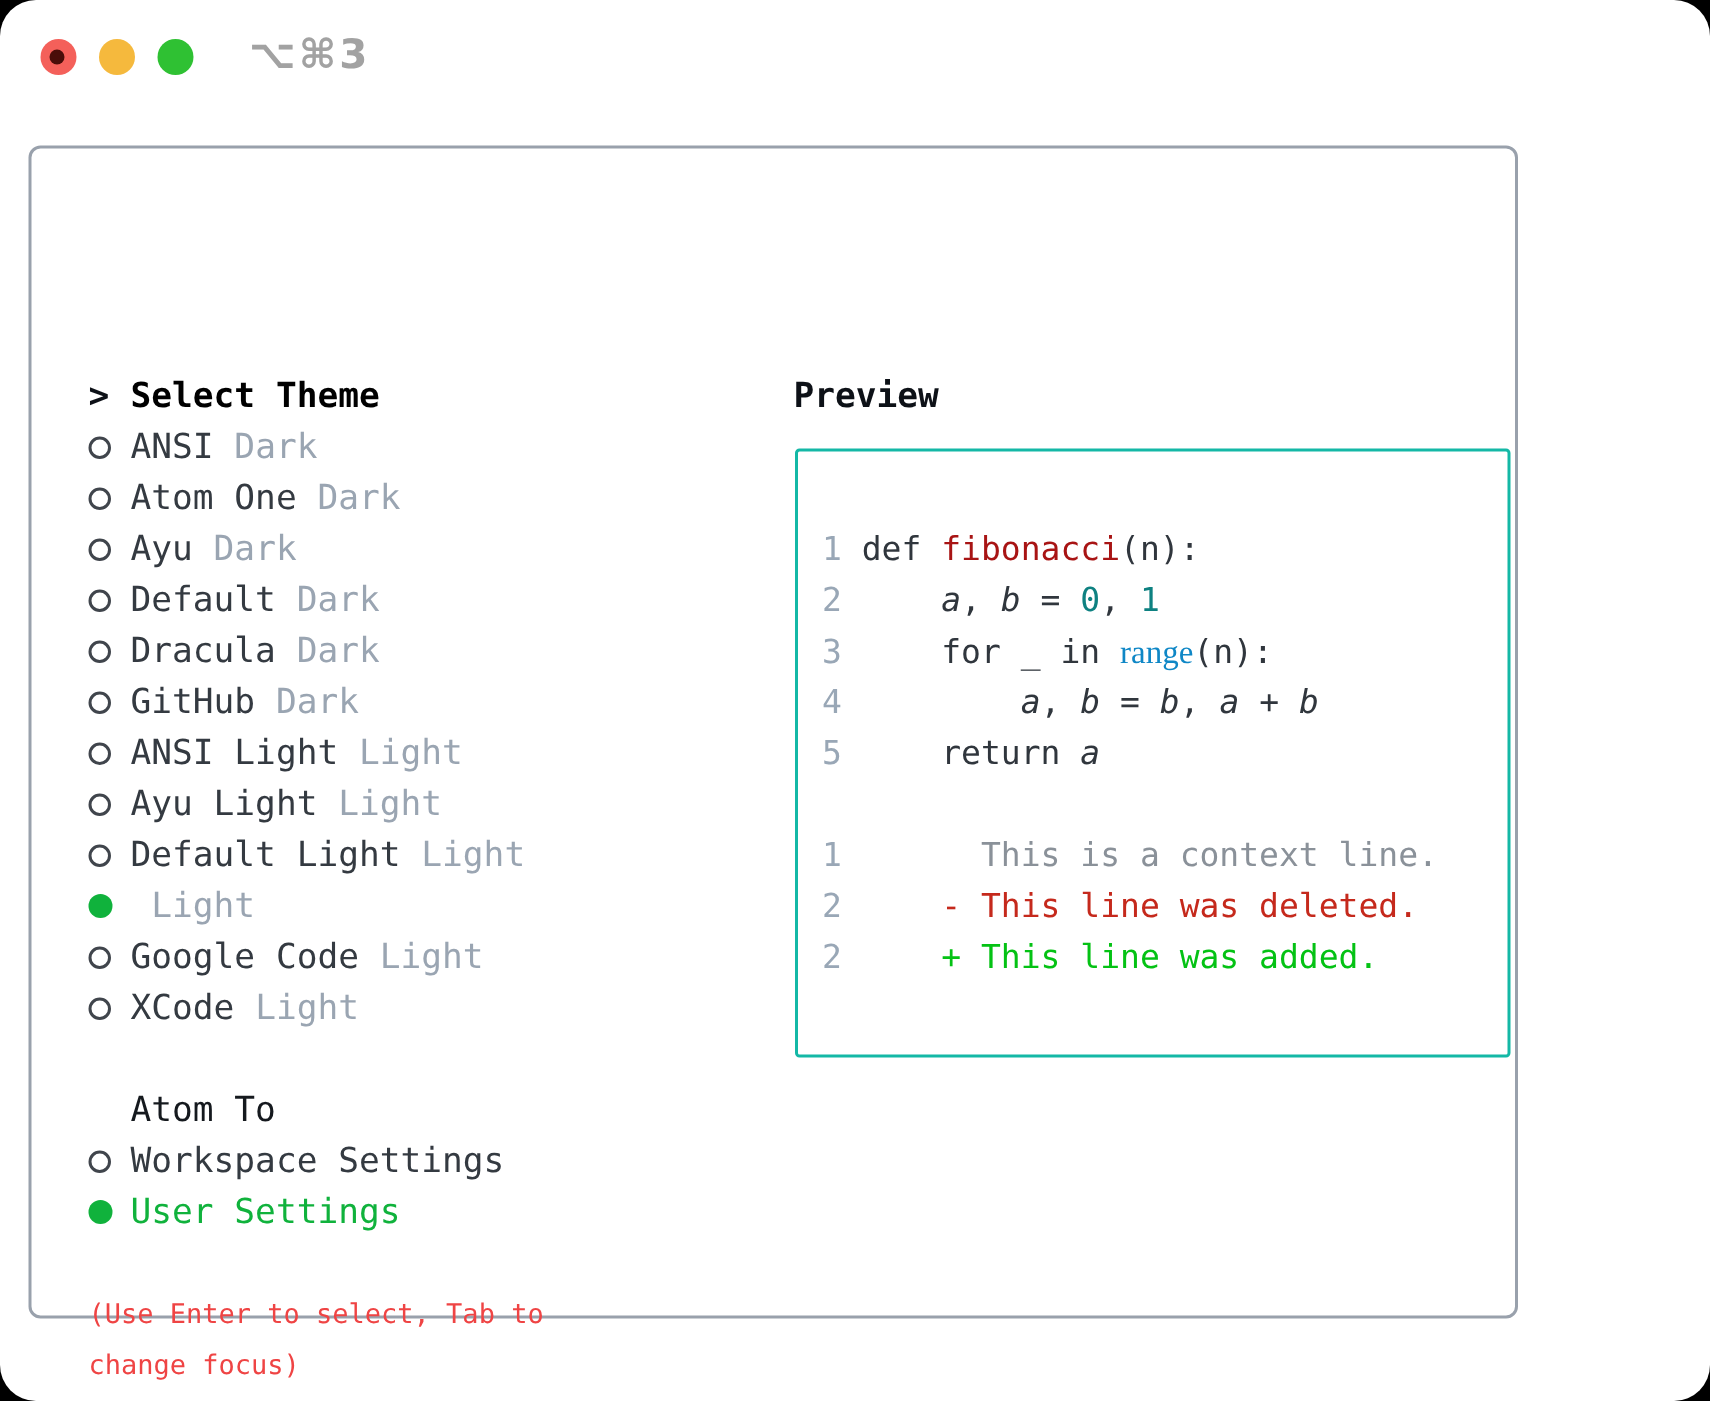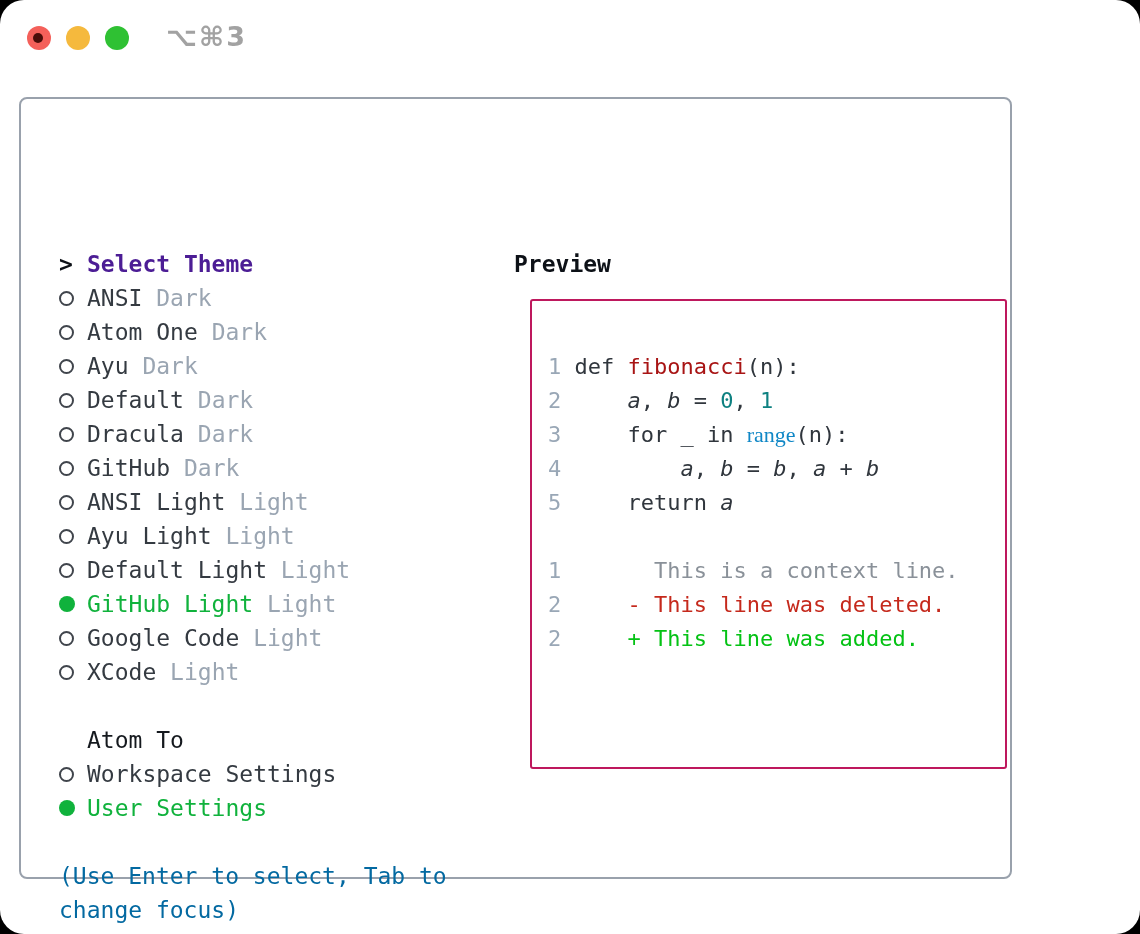--- a/index.html
+++ b/index.html
@@ -24,35 +24,35 @@
     position:absolute;left:19px;top:97px;width:993px;height:782px;
     border:2px solid #99a1ac;border-radius:8px;box-sizing:border-box;background:#fff;
   }
   
   .left-col{position:absolute;left:38px;top:148px;width:440px;}
   .row{height:34px;display:flex;align-items:center;font-size:23px;white-space:pre;}
   .mark{flex:0 0 28px;width:28px;display:flex;align-items:center;}
   .radio{width:15px;height:15px;border:2px solid #40454c;border-radius:50%;box-sizing:border-box;}
   .radio.sel{width:16px;height:16px;border:none;background:#10b23c;}
   .hdr-mark{font-weight:bold;color:#0d1117;}
-  .hdr-label{font-weight:bold;color:#4c1d95;}
+  .hdr-label{font-weight:bold;color:#000000;}
   .name{color:#343a41;}
   .name.sel{color:#10b23c;}
   .tag{color:#9aa5b2;}
   .apply-label{color:#15191e;}
-  .help-row{height:34px;display:flex;align-items:center;font-size:23px;color:#0369a1;white-space:pre;}
+  .help-row{height:34px;display:flex;align-items:center;font-size:18px;color:#ef4444;white-space:pre;}
   .spacer{height:34px;}
   
   .preview-title{
-    position:absolute;left:493px;top:148px;height:34px;display:flex;align-items:center;
+    position:absolute;left:508px;top:148px;height:34px;display:flex;align-items:center;
     font-size:23px;font-weight:bold;color:#0d1117;
   }
   .preview-box{
-    position:absolute;left:509px;top:200px;width:477px;height:470px;
-    border:2px solid #be185d;border-radius:3px;box-sizing:border-box;background:#fff;
+    position:absolute;left:509px;top:200px;width:477px;height:406px;
+    border:2px solid #14b8a6;border-radius:3px;box-sizing:border-box;background:#fff;
     padding:49px 0 0 16px;
   }
   .code-line{height:34px;line-height:34px;font-size:22px;white-space:pre;}
   .tok-num{color:#99a7b6;}
   .tok-code{color:#30363d;}
   .tok-var{color:#30363d;font-style:italic;}
   .tok-func{color:#a81414;}
   .tok-builtin{color:#0f87c6;font-family:Liberation Serif, serif;}
   .tok-lit{color:#0e8181;}
   .tok-ctx{color:#8a9199;text-align:right;}
@@ -92,21 +92,21 @@
       <div>
           <div class="row"><span class="mark"><span class="radio"></span></span><span class="name">ANSI</span><span class="tag"> Dark</span></div>
           <div class="row"><span class="mark"><span class="radio"></span></span><span class="name">Atom One</span><span class="tag"> Dark</span></div>
           <div class="row"><span class="mark"><span class="radio"></span></span><span class="name">Ayu</span><span class="tag"> Dark</span></div>
           <div class="row"><span class="mark"><span class="radio"></span></span><span class="name">Default</span><span class="tag"> Dark</span></div>
           <div class="row"><span class="mark"><span class="radio"></span></span><span class="name">Dracula</span><span class="tag"> Dark</span></div>
           <div class="row"><span class="mark"><span class="radio"></span></span><span class="name">GitHub</span><span class="tag"> Dark</span></div>
           <div class="row"><span class="mark"><span class="radio"></span></span><span class="name">ANSI Light</span><span class="tag"> Light</span></div>
           <div class="row"><span class="mark"><span class="radio"></span></span><span class="name">Ayu Light</span><span class="tag"> Light</span></div>
           <div class="row"><span class="mark"><span class="radio"></span></span><span class="name">Default Light</span><span class="tag"> Light</span></div>
-          <div class="row"><span class="mark"><span class="radio sel"></span></span><span class="name sel">GitHub Light</span><span class="tag"> Light</span></div>
+          <div class="row"><span class="mark"><span class="radio sel"></span></span><span class="tag"> Light</span></div>
           <div class="row"><span class="mark"><span class="radio"></span></span><span class="name">Google Code</span><span class="tag"> Light</span></div>
           <div class="row"><span class="mark"><span class="radio"></span></span><span class="name">XCode</span><span class="tag"> Light</span></div>
         </div>
       <div class="spacer"></div>
       <div class="row">
         <span class="mark"></span><span class="apply-label">Atom To</span>
       </div>
       <div>
           <div class="row"><span class="mark"><span class="radio"></span></span><span class="name">Workspace Settings</span></div>
           <div class="row"><span class="mark"><span class="radio sel"></span></span><span class="name sel">User Settings</span></div>

